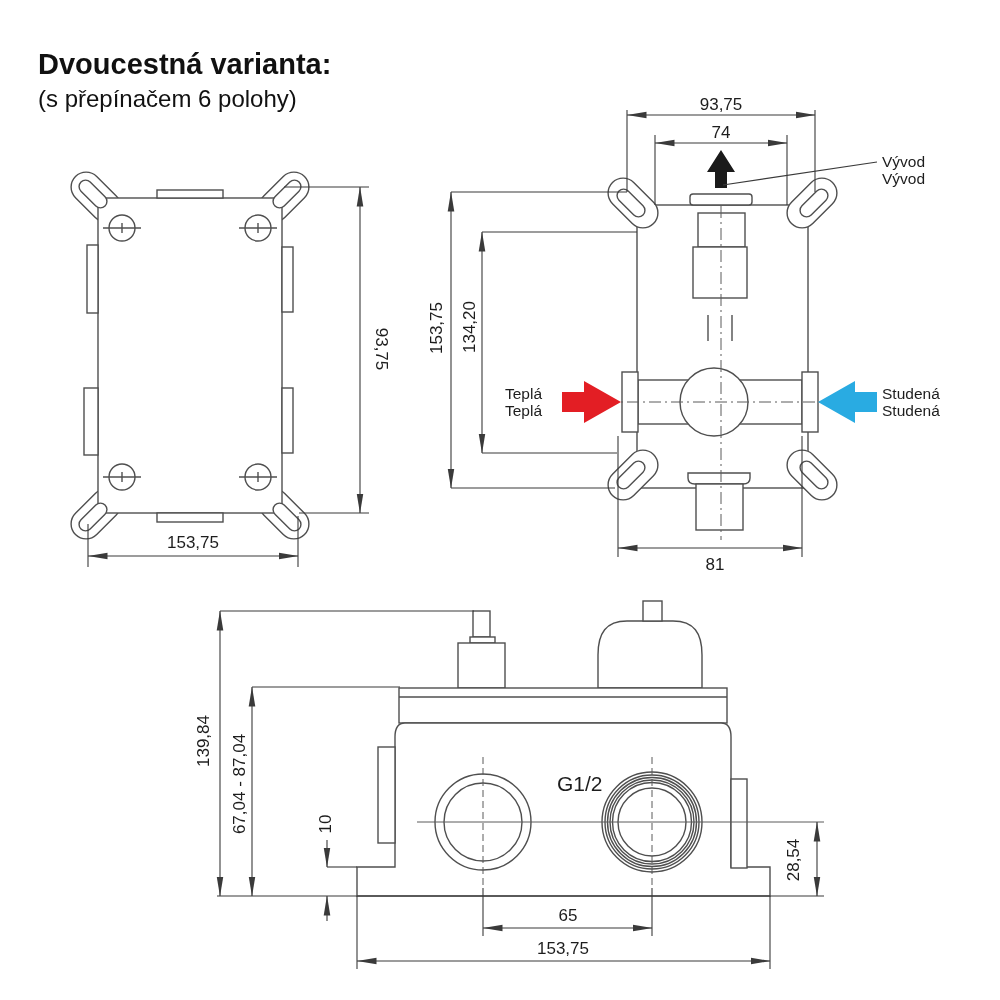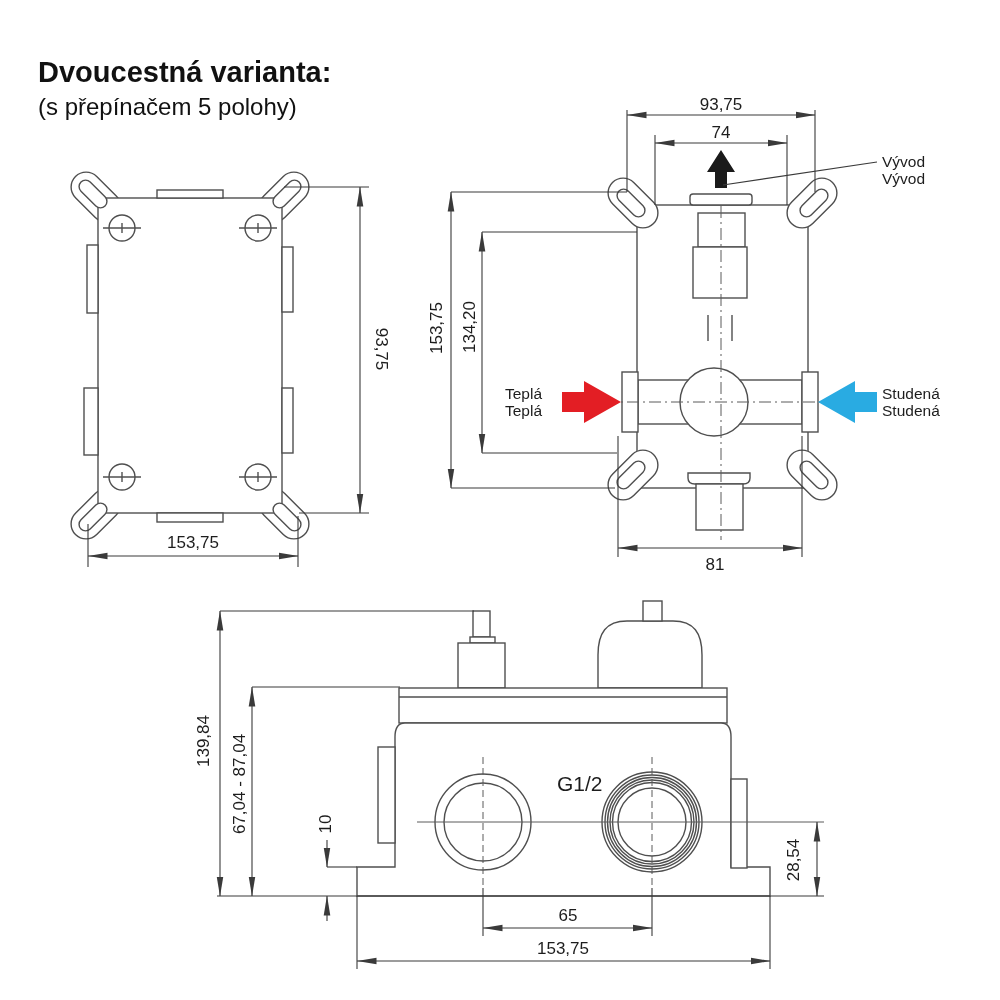--- a/index.html
+++ b/index.html
@@ -1,37 +1,37 @@
 <!DOCTYPE html>
 <html><head>
 <meta charset="utf-8">
 <style>
   html,body { margin:0; padding:0; background:#ffffff; }
   #stage { position:relative; width:1000px; height:1000px; background:#ffffff;
            font-family:"Liberation Sans", sans-serif; overflow:hidden; }
-  #title-block { position:absolute; left:38px; top:56px; color:#111; }
+  #title-block { position:absolute; left:38px; top:48px; color:#111; }
   #title-heading { font-size:29px; font-weight:bold; letter-spacing:0px; }
   #title-subheading { font-size:24px; font-weight:normal; margin-top:4px; }
   svg text { font-family:"Liberation Sans", sans-serif; fill:#1d1d1d; }
   .dt  { font-size:17px; }
   .lbl { font-size:15.5px; }
   .g12 { font-size:21px; }
   .ln  { stroke:#4f4f4f; stroke-width:1.4; fill:none; }
   .fw  { stroke:#4f4f4f; stroke-width:1.4; fill:#ffffff; }
   .dim { stroke:#3a3a3a; stroke-width:1.1; fill:none; }
   .cl  { stroke:#5a5a5a; stroke-width:1; fill:none; }
 </style>
 </head>
 <body>
 
 <div id="stage">
 
   <div id="title-block">
     <div id="title-heading">Dvoucestná varianta:</div>
-    <div id="title-subheading">(s přepínačem 5 polohy)</div>
+    <div id="title-subheading">(s přepínačem 6 polohy)</div>
   </div>
 
   <svg width="1000" height="1000" viewBox="0 0 1000 1000" style="position:absolute;left:0;top:0;">
     <defs>
       <marker id="da" viewBox="0 0 20 8" refX="19.5" refY="4" markerWidth="20" markerHeight="8" orient="auto-start-reverse" markerUnits="userSpaceOnUse">
         <path d="M0,0.7 L20,4 L0,7.3 Z" fill="#3a3a3a"></path>
       </marker>
     </defs>
 
     <g>

